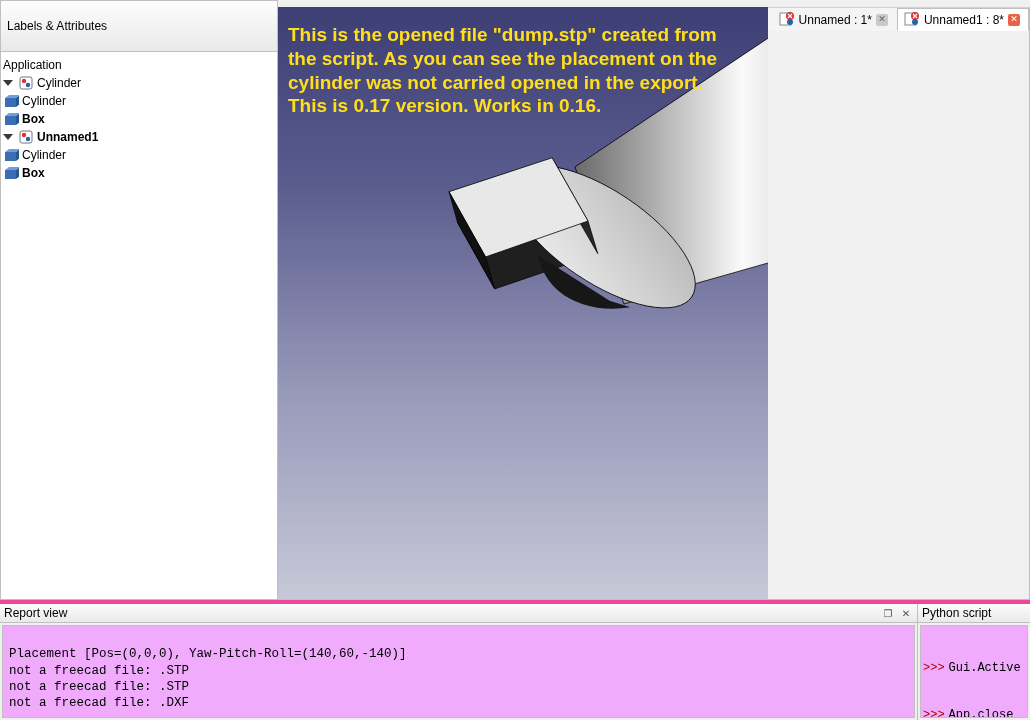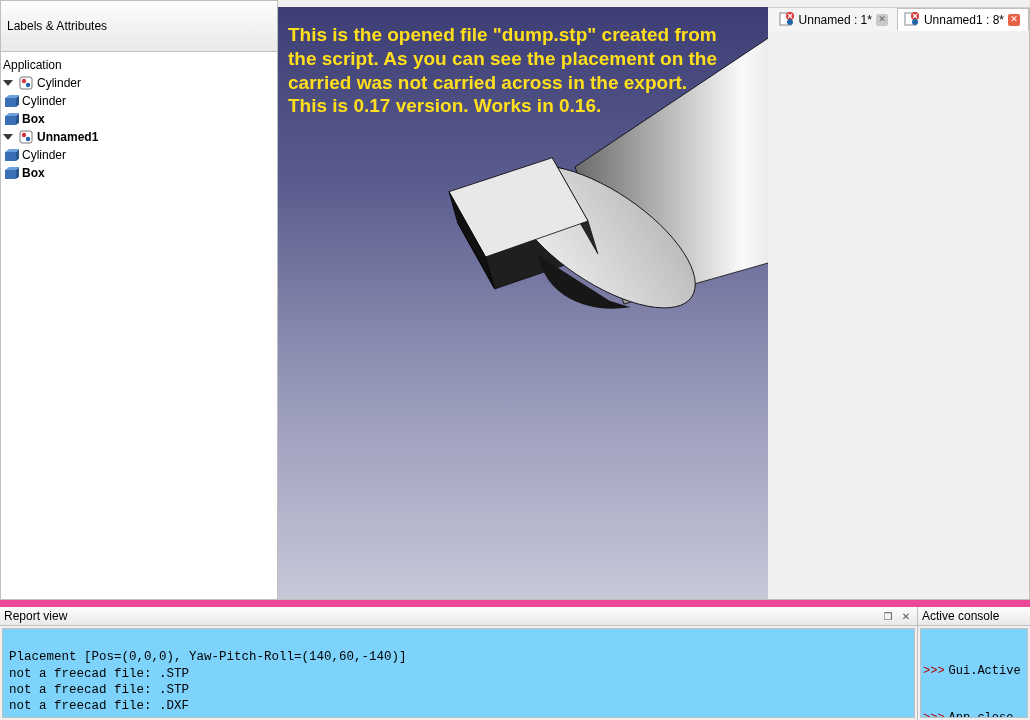--- a/index.html
+++ b/index.html
@@ -75,39 +75,39 @@
   border: 1px solid transparent;
 }
 .doc-tab.active { background: #fff; border: 1px solid #c0c0c0; border-bottom: 1px solid #fff; }
 .tab-close {
   width: 12px; height: 12px; border-radius: 2px;
   display: flex; align-items: center; justify-content: center;
   font-size: 9px; line-height: 9px; color: #fff;
 }
 .tab-close.gray { background: #c9c9c9; color: #666; }
 .tab-close.red { background: #e76246; }
-.bottom-row { display: flex; height: 120px; border-top: 7px solid #ec4899; }
+.bottom-row { display: flex; height: 120px; border-top: 4px solid #ec4899; }
 .report-panel { flex: 1; display: flex; flex-direction: column; border-right: 1px solid #bfbfbf; }
 .python-panel { width: 112px; display: flex; flex-direction: column; }
 .panel-header {
   background: linear-gradient(#fdfdfd,#e9e9e9);
   border-bottom: 1px solid #bfbfbf;
   padding: 2px 4px;
   display: flex; align-items: center; justify-content: space-between;
   font-size: 12px;
 }
 .panel-buttons { display: flex; gap: 4px; }
 .mini-btn {
   width: 14px; height: 14px;
   display: flex; align-items:center; justify-content:center;
   font-size: 10px; color: #555;
 }
 .report-body, .python-body {
   flex: 1;
-  background: #7dd3fc;
+  background: #f0abfc;
   font-family: "Courier New", monospace;
   font-size: 12.5px;
   padding: 4px 6px;
   overflow: hidden;
   white-space: pre;
   line-height: 1.3;
   border: 1px solid #c0c0c0;
   margin: 2px;
 }
 .python-body { padding-left: 2px; font-size: 12px; }
@@ -221,21 +221,21 @@
 
         <polygon points="420,231 434,281 490,378 475,328" fill="#262626" stroke="#000"></polygon>
 
         <polygon points="262,283 420,231 475,328 318,383" fill="#e8e8e8" stroke="#000" stroke-width="1.2"></polygon>
 
         <polygon points="262,283 318,383 332,432 275,330" fill="#111" stroke="#000"></polygon>
       </svg>
       <div class="overlay-text">
         <div>This is the opened file "dump.stp" created from</div>
         <div>the script. As you can see the placement on the</div>
-        <div>carried was not carried across in the export.</div>
+        <div>cylinder was not carried opened in the export.</div>
         <div>This is 0.17 version. Works in 0.16.</div>
       </div>
     </div>
     <div class="tab-bar">
       <div class="doc-tab">
         <span>
           <svg width="16" height="16">
               <rect x="1" y="3" width="11" height="12" fill="#fff" stroke="#888"></rect>
               <circle cx="11" cy="6" r="4" fill="#d33"></circle>
               <path d="M9 4 l4 4 M13 4 l-4 4" stroke="#fff" stroke-width="1.2"></path>
@@ -272,21 +272,21 @@
     </div>
     <div class="report-body">
 <span>Placement [Pos=(0,0,0), Yaw-Pitch-Roll=(140,60,-140)]</span>
 <span>not a freecad file: .STP</span>
 <span>not a freecad file: .STP</span>
 <span>not a freecad file: .DXF</span>
 </div>
   </div>
   <div class="python-panel">
     <div class="panel-header">
-      <span>Active console</span>
+      <span>Python script</span>
     </div>
     <div class="python-body">
       <div class="py-line"><span class="prompt">&gt;&gt;&gt;</span><span>Gui.Active</span></div>
       <div class="py-line"><span class="prompt">&gt;&gt;&gt;</span><span>App.close</span></div>
       
       
       
       
     </div>
   </div>

